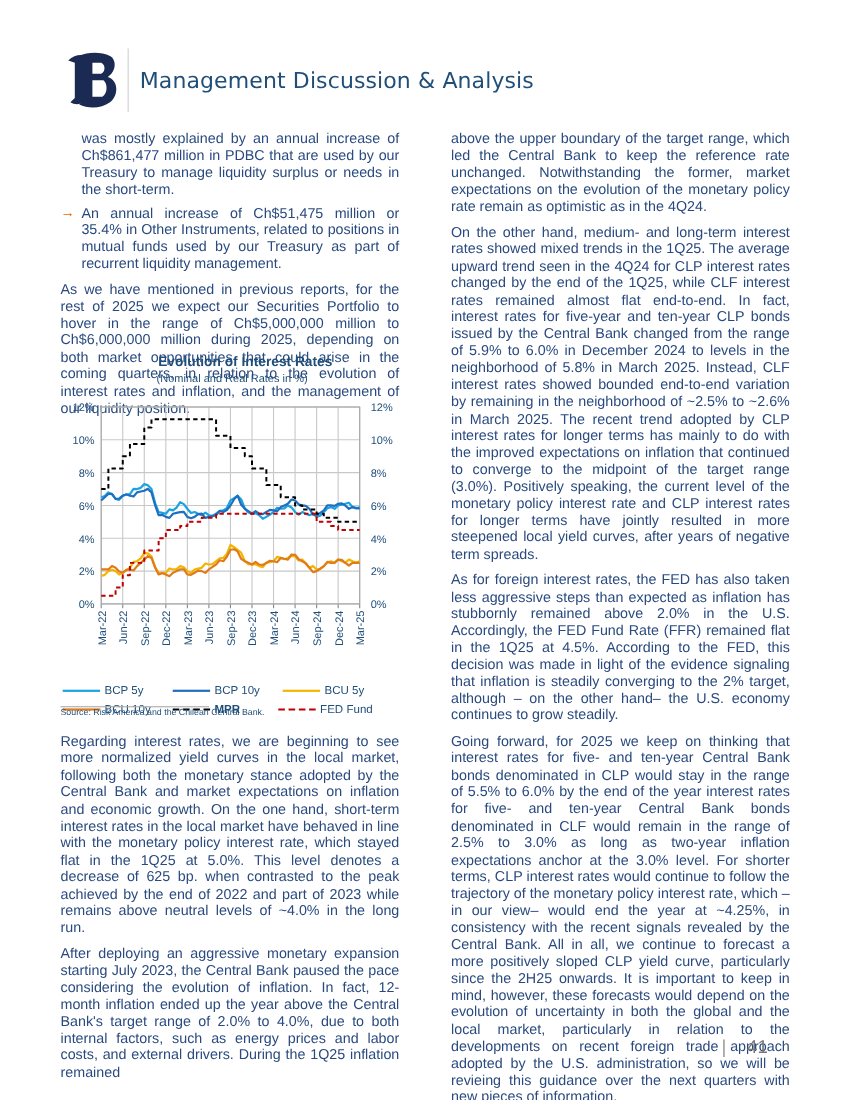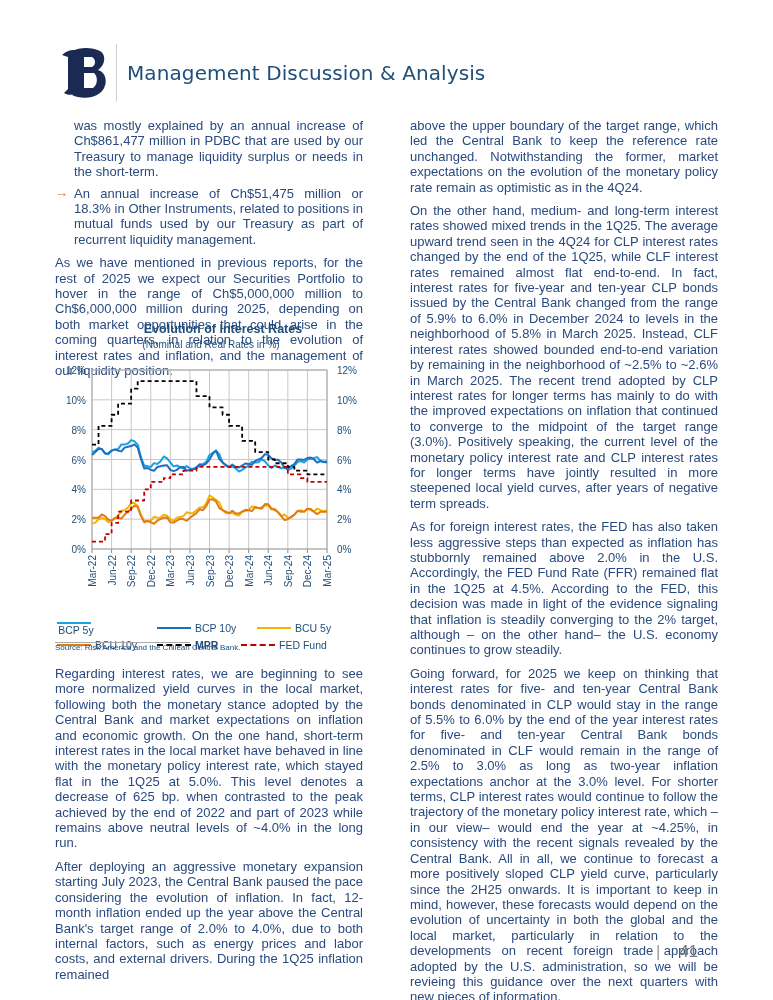--- a/index.html
+++ b/index.html
@@ -36,21 +36,21 @@
     <path d="M26 12 L34 12 C38 14 38 20 34 22 L26 22 Z M26 28 L36 28 C40 31 40 40 35 43 L26 43 Z" fill="#ffffff"></path>
   </svg>
   <div class="vsep"></div>
   <div class="title">Management Discussion &amp; Analysis</div>
 </div>
 
 <div class="col col-left">
   <p class="indent">was mostly explained by an annual increase of Ch$861,477 million in PDBC that are used by our Treasury to manage liquidity surplus or needs in the short-term.</p>
   <p class="bullet">
     <span class="arrow">→</span>
-    <span>An annual increase of Ch$51,475 million or 18.3% in Other Instruments, related to positions in mutual funds used by our Treasury as part of recurrent liquidity management.</span>
+    <span>An annual increase of Ch$51,475 million or 35.4% in Other Instruments, related to positions in mutual funds used by our Treasury as part of recurrent liquidity management.</span>
   </p>
   <p>As we have mentioned in previous reports, for the rest of 2025 we expect our Securities Portfolio to hover in the range of Ch$5,000,000 million to Ch$6,000,000 million during 2025, depending on both market opportunities that could arise in the coming quarters, in relation to the evolution of interest rates and inflation, and the management of our liquidity position.</p>
 </div>
 
 <div class="chart-wrap">
   <div class="chart-title">Evolution of Interest Rates</div>
   <div class="chart-sub">(Nominal and Real Rates in %)</div>
   <svg id="chart-svg" width="312" height="300" style="position:absolute;left:0;top:0;">
       <line x1="37" x2="272" y1="229" y2="229" stroke="#c8c8c8" stroke-width="1"></line>
       <text x="31" y="233" text-anchor="end" font-size="10" fill="#1f4e79" font-family="Liberation Sans, sans-serif">0%</text>
@@ -114,41 +114,41 @@
       <text x="276" y="235" text-anchor="end" font-size="10" fill="#1f4e79" font-family="Liberation Sans, sans-serif" transform="rotate(-90 276 235)">Mar-25</text>
       <rect x="37" y="50" width="235" height="179" fill="none" stroke="#a6a6a6" stroke-width="1"></rect>
       <path d="M37.0,132.0 L40.3,131.0 L43.5,127.6 L46.8,129.4 L50.1,133.5 L53.3,134.4 L56.6,130.6 L59.8,129.8 L63.1,129.1 L66.4,124.4 L69.6,124.6 L72.9,123.5 L76.2,120.1 L79.4,121.2 L82.7,124.6 L86.0,137.4 L89.2,145.5 L92.5,146.2 L95.8,147.0 L99.0,143.1 L102.3,144.0 L105.5,141.4 L108.8,136.5 L112.1,138.3 L115.3,142.5 L118.6,146.4 L121.9,145.5 L125.1,147.0 L128.4,148.4 L131.7,146.1 L134.9,148.4 L138.2,148.9 L141.4,147.0 L144.7,144.3 L148.0,144.0 L151.2,141.9 L154.5,135.0 L157.8,132.8 L161.0,130.6 L164.3,134.1 L167.6,142.5 L170.8,145.9 L174.1,147.0 L177.3,146.5 L180.6,148.4 L183.9,151.6 L187.1,149.9 L190.4,147.7 L193.7,145.5 L196.9,141.6 L200.2,142.5 L203.5,142.2 L206.7,139.5 L210.0,141.3 L213.3,145.5 L216.5,147.9 L219.8,145.5 L223.0,147.0 L226.3,148.4 L229.6,146.8 L232.8,149.9 L236.1,148.9 L239.4,145.5 L242.6,142.0 L245.9,141.0 L249.2,142.6 L252.4,139.5 L255.7,138.8 L258.9,138.0 L262.2,137.1 L265.5,141.0 L268.7,142.2 L272.0,141.0" fill="none" stroke="#1aa3e0" stroke-width="2" stroke-dasharray="none" stroke-linejoin="round"></path>
       <path d="M37.0,135.0 L40.3,132.0 L43.5,129.1 L46.8,128.9 L50.1,133.5 L53.3,133.2 L56.6,130.6 L59.8,129.4 L63.1,130.6 L66.4,131.4 L69.6,127.6 L72.9,126.8 L76.2,126.1 L79.4,124.4 L82.7,127.6 L86.0,139.2 L89.2,148.4 L92.5,148.0 L95.8,149.9 L99.0,150.8 L102.3,147.0 L105.5,146.2 L108.8,145.5 L112.1,145.3 L115.3,149.9 L118.6,151.1 L121.9,149.9 L125.1,147.3 L128.4,147.0 L131.7,150.8 L134.9,149.9 L138.2,149.2 L141.4,148.4 L144.7,144.6 L148.0,145.5 L151.2,143.7 L154.5,139.5 L157.8,133.8 L161.0,130.6 L164.3,138.9 L167.6,142.5 L170.8,144.7 L174.1,147.0 L177.3,144.6 L180.6,147.0 L183.9,147.4 L187.1,145.5 L190.4,143.5 L193.7,144.0 L196.9,144.9 L200.2,141.0 L203.5,139.5 L206.7,138.0 L210.0,134.1 L213.3,135.0 L216.5,138.5 L219.8,139.5 L223.0,139.8 L226.3,142.5 L229.6,147.9 L232.8,148.4 L236.1,146.2 L239.4,144.0 L242.6,139.4 L245.9,139.5 L249.2,139.9 L252.4,138.0 L255.7,137.6 L258.9,139.5 L262.2,142.6 L265.5,141.0 L268.7,141.7 L272.0,142.5" fill="none" stroke="#1f6fc0" stroke-width="2" stroke-dasharray="none" stroke-linejoin="round"></path>
       <path d="M37.0,203.6 L40.3,202.6 L43.5,199.2 L46.8,198.0 L50.1,199.2 L53.3,202.3 L56.6,200.7 L59.8,198.4 L63.1,196.2 L66.4,190.8 L69.6,190.2 L72.9,187.7 L76.2,182.8 L79.4,183.1 L82.7,185.7 L86.0,195.6 L89.2,200.7 L92.5,200.7 L95.8,200.7 L99.0,196.8 L102.3,197.7 L105.5,197.4 L108.8,194.7 L112.1,195.7 L115.3,199.2 L118.6,200.8 L121.9,197.7 L125.1,196.9 L128.4,196.2 L131.7,192.3 L134.9,193.2 L138.2,192.9 L141.4,190.2 L144.7,187.5 L148.0,187.2 L151.2,183.7 L154.5,175.3 L157.8,177.5 L161.0,179.8 L164.3,182.6 L167.6,190.2 L170.8,192.9 L174.1,193.2 L177.3,192.8 L180.6,194.7 L183.9,195.6 L187.1,191.7 L190.4,191.0 L193.7,190.2 L196.9,186.3 L200.2,187.2 L203.5,188.4 L206.7,187.2 L210.0,185.3 L213.3,185.7 L216.5,189.6 L219.8,188.7 L223.0,192.5 L226.3,196.2 L229.6,194.5 L232.8,197.7 L236.1,197.4 L239.4,194.7 L242.6,191.3 L245.9,190.2 L249.2,191.9 L252.4,188.7 L255.7,190.2 L258.9,191.7 L262.2,188.6 L265.5,190.2 L268.7,191.4 L272.0,190.2" fill="none" stroke="#f5b400" stroke-width="2" stroke-dasharray="none" stroke-linejoin="round"></path>
       <path d="M37.0,197.7 L40.3,197.7 L43.5,197.7 L46.8,194.5 L50.1,196.2 L53.3,199.6 L56.6,200.7 L59.8,198.0 L63.1,197.7 L66.4,198.6 L69.6,194.7 L72.9,191.7 L76.2,188.7 L79.4,185.6 L82.7,187.2 L86.0,195.9 L89.2,202.2 L92.5,201.0 L95.8,202.2 L99.0,203.8 L102.3,200.7 L105.5,199.2 L108.8,197.7 L112.1,197.5 L115.3,202.2 L118.6,202.6 L121.9,200.7 L125.1,198.7 L128.4,199.2 L131.7,200.8 L134.9,197.7 L138.2,195.4 L141.4,193.2 L144.7,189.3 L148.0,190.2 L151.2,186.2 L154.5,179.8 L157.8,179.3 L161.0,181.3 L164.3,188.1 L167.6,190.2 L170.8,191.7 L174.1,193.2 L177.3,190.8 L180.6,193.2 L183.9,193.6 L187.1,191.7 L190.4,189.8 L193.7,190.2 L196.9,191.1 L200.2,187.2 L203.5,188.0 L206.7,188.7 L210.0,184.1 L213.3,184.3 L216.5,188.4 L219.8,190.2 L223.0,192.0 L226.3,196.2 L229.6,200.1 L232.8,199.2 L236.1,196.9 L239.4,194.7 L242.6,190.8 L245.9,191.7 L249.2,191.4 L252.4,188.7 L255.7,189.0 L258.9,191.7 L262.2,194.1 L265.5,191.7 L268.7,191.7 L272.0,191.7" fill="none" stroke="#e07b1a" stroke-width="2" stroke-dasharray="none" stroke-linejoin="round"></path>
       <path d="M37,124.58333333333333 H43.52777777777778 V105.9375 H50.05555555555556 V105.9375 H56.58333333333333 V94.75 H63.111111111111114 V83.5625 H69.63888888888889 V83.5625 H76.16666666666666 V68.64583333333334 H82.69444444444444 V61.1875 H89.22222222222223 V61.1875 H95.75 V61.1875 H102.27777777777777 V61.1875 H108.80555555555556 V61.1875 H115.33333333333333 V61.1875 H121.86111111111111 V61.1875 H128.38888888888889 V61.1875 H134.91666666666669 V61.1875 H141.44444444444446 V76.10416666666666 H147.97222222222223 V76.10416666666666 H154.5 V87.29166666666666 H161.02777777777777 V87.29166666666666 H167.55555555555554 V94.75 H174.08333333333334 V105.9375 H180.61111111111111 V105.9375 H187.13888888888889 V120.85416666666667 H193.66666666666666 V120.85416666666667 H200.19444444444446 V132.04166666666669 H206.72222222222223 V132.04166666666669 H213.25 V139.5 H219.77777777777777 V143.22916666666669 H226.30555555555554 V143.22916666666669 H232.83333333333334 V146.95833333333331 H239.36111111111111 V150.6875 H245.88888888888889 V150.6875 H252.41666666666666 V154.41666666666669 H258.94444444444446 V154.41666666666669 H265.47222222222223 V154.41666666666669 H272 V154.41666666666669 H272" fill="none" stroke="#000000" stroke-width="1.8" stroke-dasharray="4,3" stroke-linejoin="round"></path>
       <path d="M37,221.54166666666666 H43.52777777777778 V221.54166666666666 H50.05555555555556 V214.08333333333334 H56.58333333333333 V202.89583333333334 H63.111111111111114 V191.70833333333334 H69.63888888888889 V191.70833333333334 H76.16666666666666 V180.52083333333334 H82.69444444444444 V180.52083333333334 H89.22222222222223 V169.33333333333334 H95.75 V161.875 H102.27777777777777 V161.875 H108.80555555555556 V158.14583333333331 H115.33333333333333 V154.41666666666669 H121.86111111111111 V154.41666666666669 H128.38888888888889 V150.6875 H134.91666666666669 V150.6875 H141.44444444444446 V146.95833333333331 H147.97222222222223 V146.95833333333331 H154.5 V146.95833333333331 H161.02777777777777 V146.95833333333331 H167.55555555555554 V146.95833333333331 H174.08333333333334 V146.95833333333331 H180.61111111111111 V146.95833333333331 H187.13888888888889 V146.95833333333331 H193.66666666666666 V146.95833333333331 H200.19444444444446 V146.95833333333331 H206.72222222222223 V146.95833333333331 H213.25 V146.95833333333331 H219.77777777777777 V146.95833333333331 H226.30555555555554 V146.95833333333331 H232.83333333333334 V154.41666666666669 H239.36111111111111 V154.41666666666669 H245.88888888888889 V158.14583333333331 H252.41666666666666 V161.875 H258.94444444444446 V161.875 H265.47222222222223 V161.875 H272 V161.875 H272" fill="none" stroke="#c00000" stroke-width="1.8" stroke-dasharray="4,3" stroke-linejoin="round"></path>
     </svg>
   <div class="legend" id="legend">
-      <div class="lg-item" style="left: 2px; top: 0px; flex-direction: column;">
+      <div class="lg-item" style="left: 2px; top: 0px;">
         <span class="lg-swatch" style="border-top: 2px solid rgb(26, 163, 224);"></span>
         <span>BCP 5y</span>
       </div>
       <div class="lg-item" style="left: 102px; top: 0px;">
         <span class="lg-swatch" style="border-top: 2px solid rgb(31, 111, 192);"></span>
         <span>BCP 10y</span>
       </div>
       <div class="lg-item" style="left: 202px; top: 0px;">
         <span class="lg-swatch" style="border-top: 2px solid rgb(245, 180, 0);"></span>
         <span>BCU 5y</span>
       </div>
       <div class="lg-item" style="left: 2px; top: 17px;">
         <span class="lg-swatch" style="border-top: 2px solid rgb(224, 123, 26);"></span>
         <span>BCU 10y</span>
       </div>
       <div class="lg-item" style="left: 102px; top: 17px; font-weight: bold;">
         <span class="lg-swatch" style="border-top: 2px dashed rgb(0, 0, 0);"></span>
         <span>MPR</span>
       </div>
-      <div class="lg-item" style="left: 186px; top: 17px; align-items: center;">
+      <div class="lg-item" style="left: 198px; top: 17px; align-items: center;">
         <span class="lg-swatch" style="border-top: 2px dashed rgb(192, 0, 0);"></span>
         <span>FED Fund</span>
       </div>
     </div>
 </div>
 <div class="source-line"></div>
 <div class="source">Source: Risk America and the Chilean Central Bank.</div>
 
 <div class="col" style="left:55px; top:666px; width:308px;">
   <p>Regarding interest rates, we are beginning to see more normalized yield curves in the local market, following both the monetary stance adopted by the Central Bank and market expectations on inflation and economic growth. On the one hand, short-term interest rates in the local market have behaved in line with the monetary policy interest rate, which stayed flat in the 1Q25 at 5.0%. This level denotes a decrease of 625 bp. when contrasted to the peak achieved by the end of 2022 and part of 2023 while remains above neutral levels of ~4.0% in the long run.</p>

